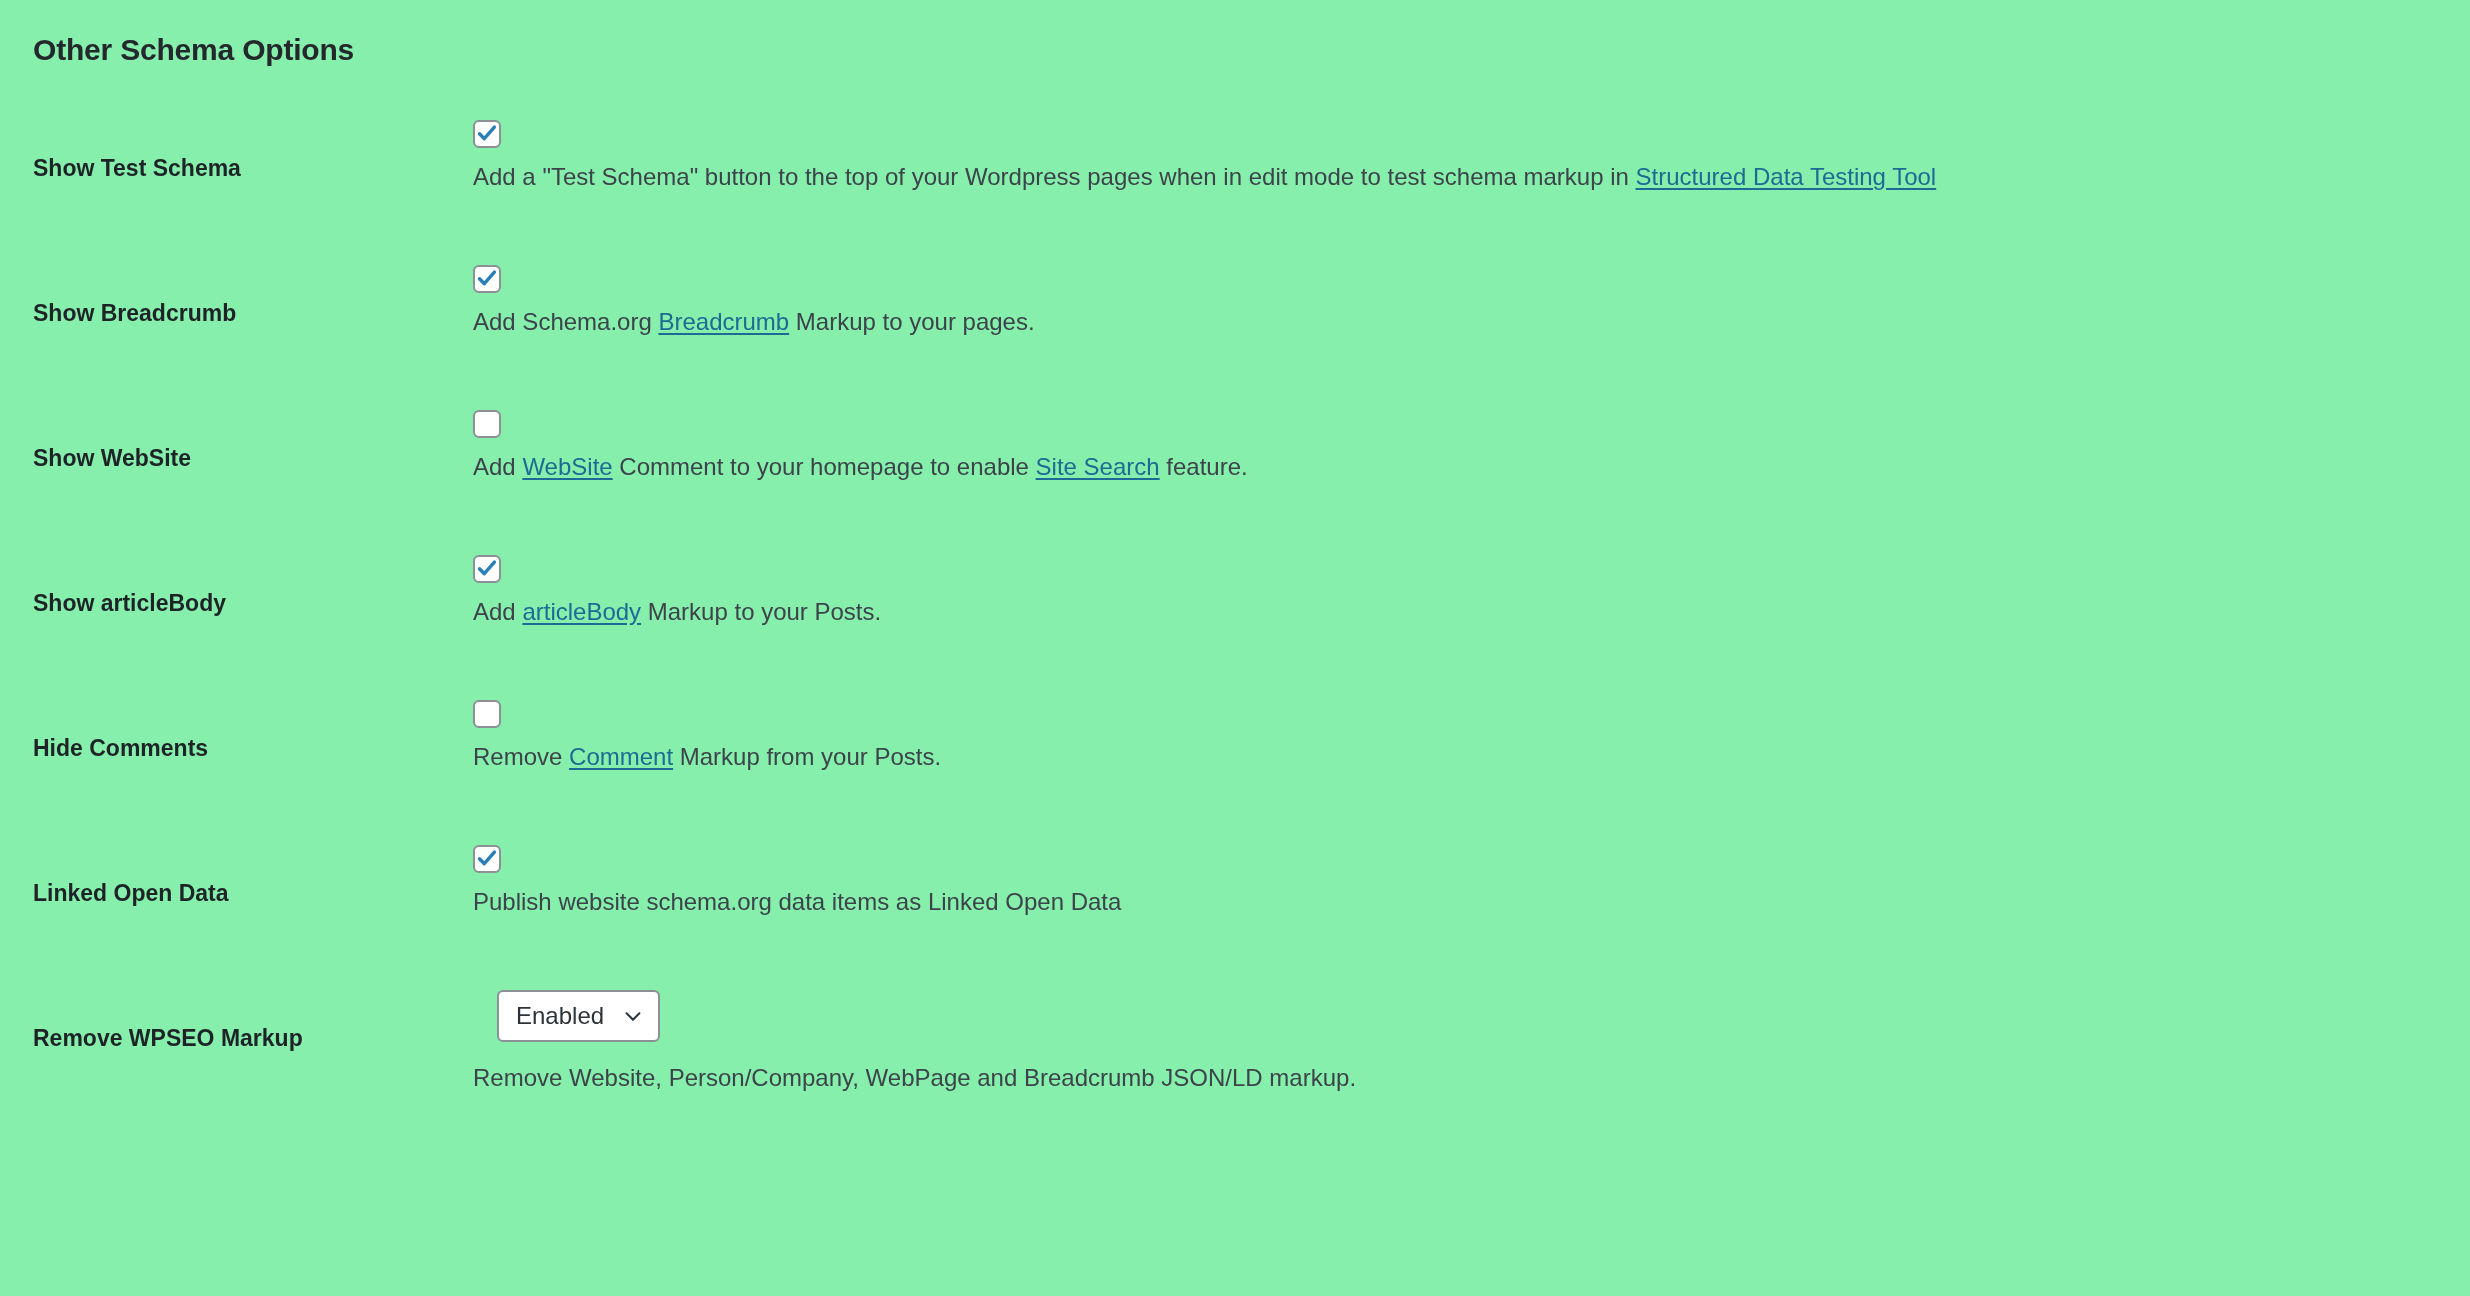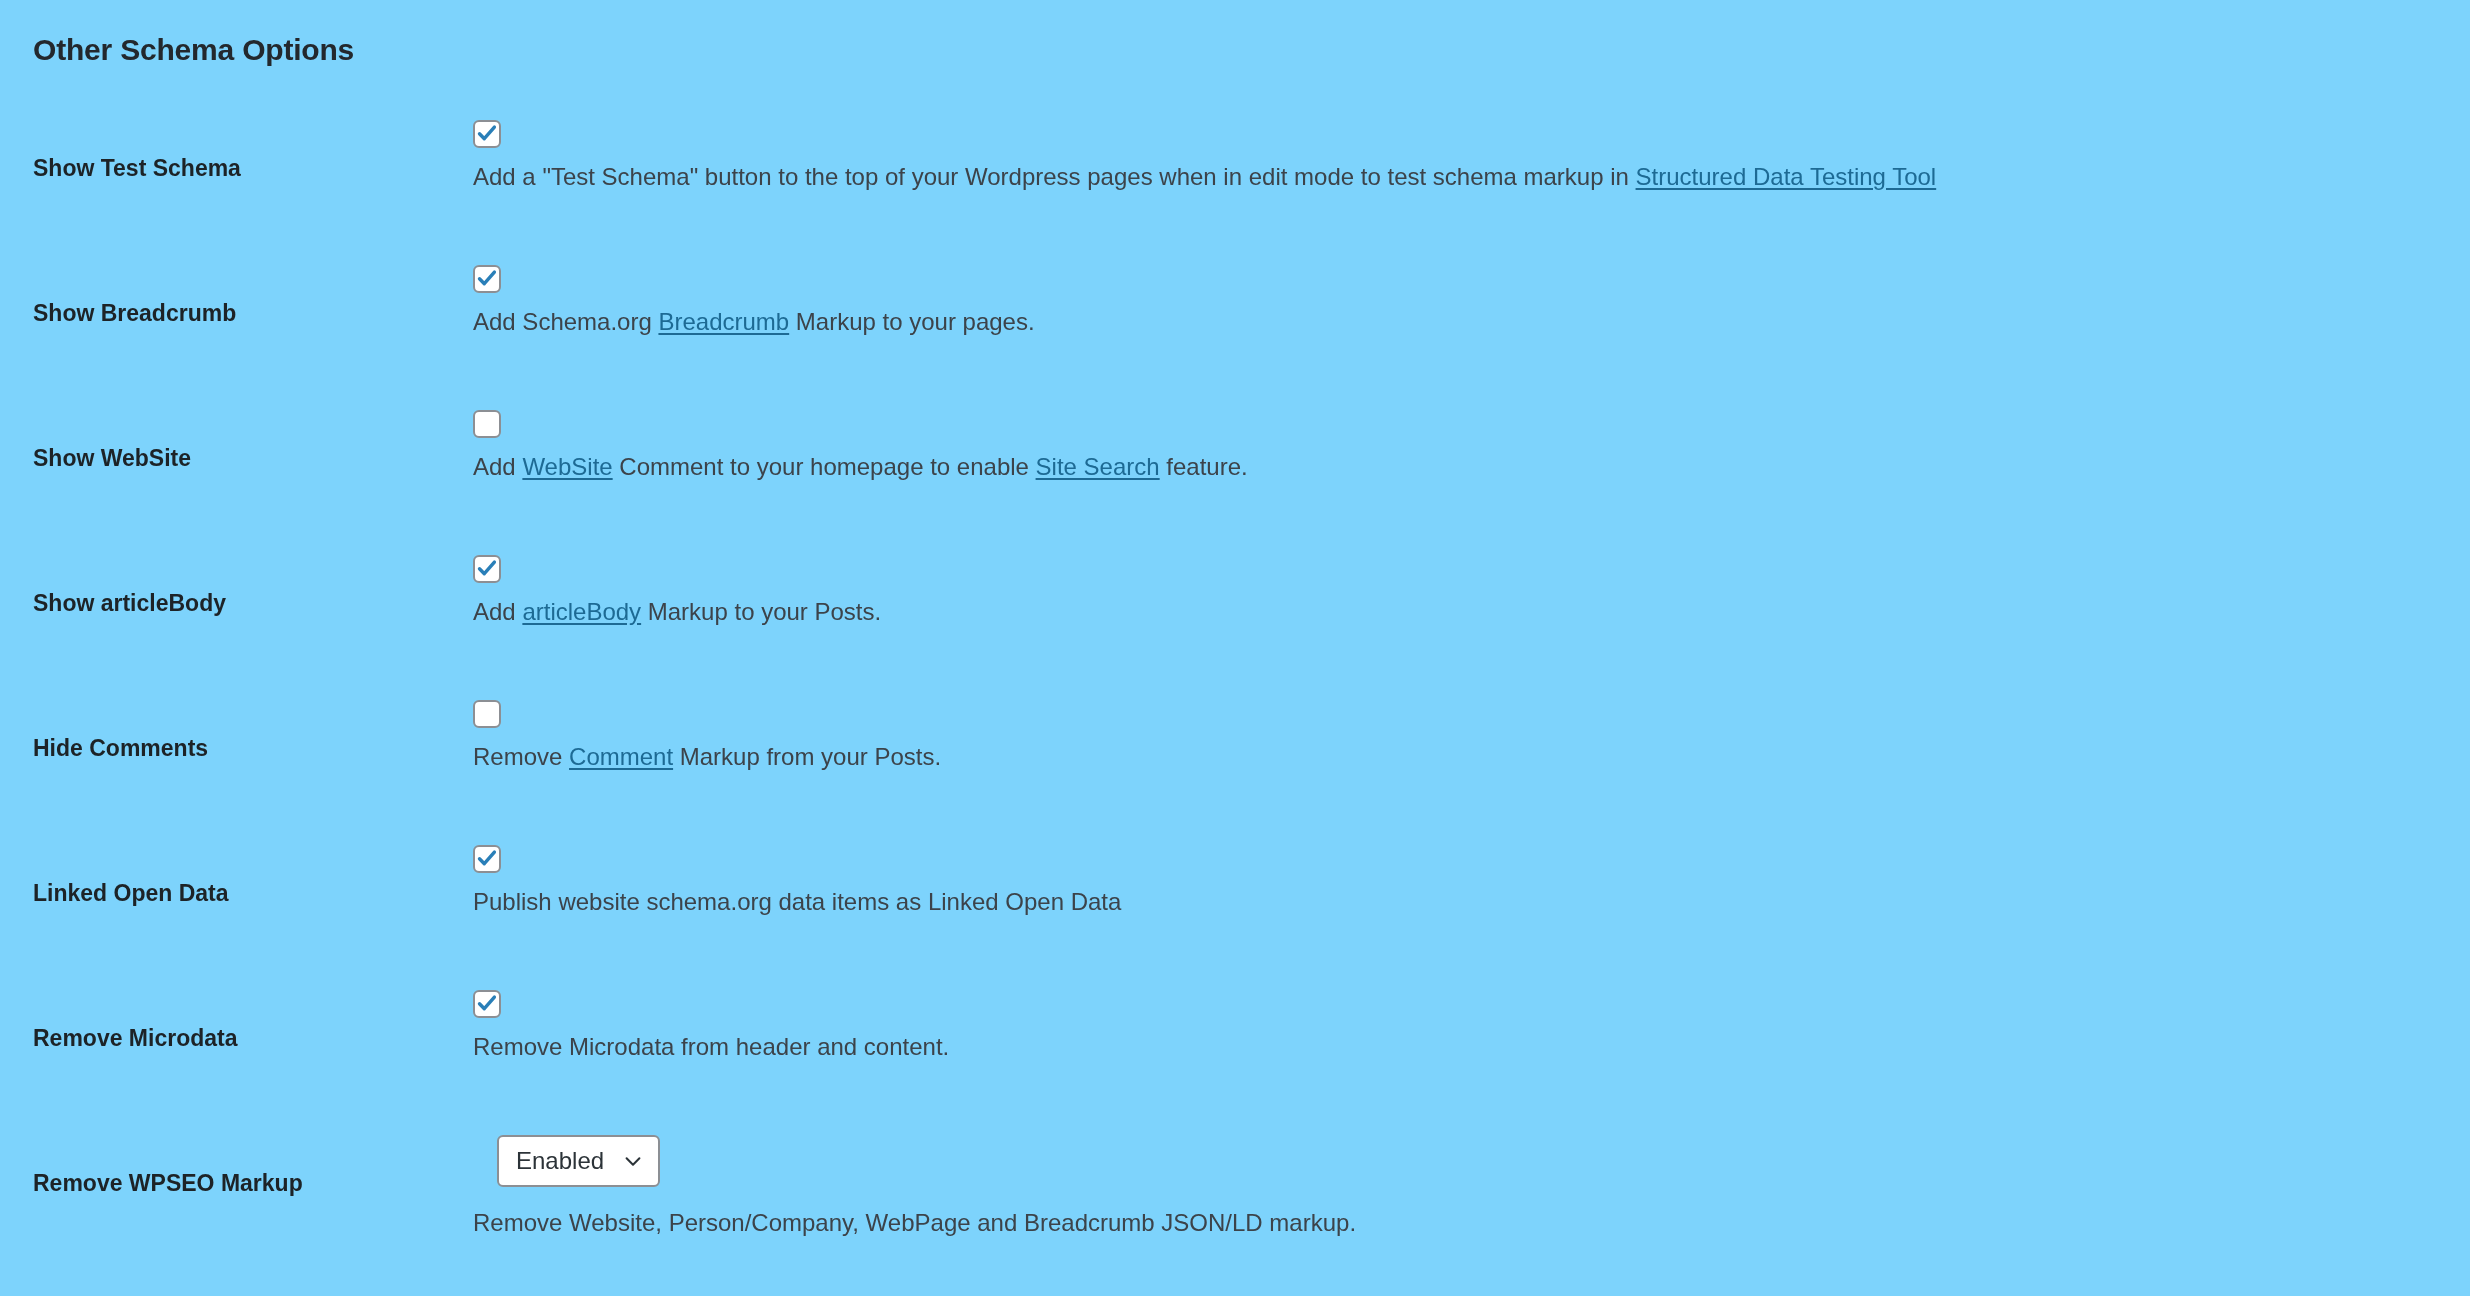--- a/index.html
+++ b/index.html
@@ -12,21 +12,21 @@
     height: 1296px;
     font-family: "Liberation Sans", sans-serif;
     color: #1d2327;
     overflow: hidden;
   }
 
   .page {
     position: relative;
     width: 2470px;
     height: 1296px;
-    background: #7dd3fc;
+    background: #86efac;
     box-sizing: border-box;
     padding: 0;
   }
 
   .section-title {
     position: absolute;
     left: 33px;
     top: 32px;
     font-size: 30px;
     font-weight: 700;
@@ -216,33 +216,20 @@
             <span class="tick">
               <svg viewBox="0 0 24 24" aria-hidden="true">
                 <path d="M4.5 12.2 L9.3 17.2 L19.4 5.6" fill="none" stroke="#2a7fb8" stroke-width="3.4" stroke-linecap="round" stroke-linejoin="round"></path>
               </svg>
             </span>
           </div>
           <div class="desc"><span>Publish website schema.org data items as Linked Open Data</span></div>
         </div>
       </div>
       <div class="row">
-        <div class="row-label">Remove Microdata</div>
-        <div class="row-control">
-          <div class="checkbox checked" role="checkbox" aria-checked="true">
-            <span class="tick">
-              <svg viewBox="0 0 24 24" aria-hidden="true">
-                <path d="M4.5 12.2 L9.3 17.2 L19.4 5.6" fill="none" stroke="#2a7fb8" stroke-width="3.4" stroke-linecap="round" stroke-linejoin="round"></path>
-              </svg>
-            </span>
-          </div>
-          <div class="desc"><span>Remove Microdata from header and content.</span></div>
-        </div>
-      </div>
-      <div class="row">
         <div class="row-label">Remove WPSEO Markup</div>
         <div class="row-control"><span class="select-wrap"><div class="select-box">
               <span>Enabled</span>
               <span class="chev">
                 <svg viewBox="0 0 24 24" aria-hidden="true">
                   <path d="M5 9 L12 16 L19 9" fill="none" stroke="#2c3338" stroke-width="2.2" stroke-linecap="round" stroke-linejoin="round"></path>
                 </svg>
               </span>
             </div></span><div class="desc select-desc"><span>Remove Website, Person/Company, WebPage and Breadcrumb JSON/LD markup.</span></div></div>
       </div>

